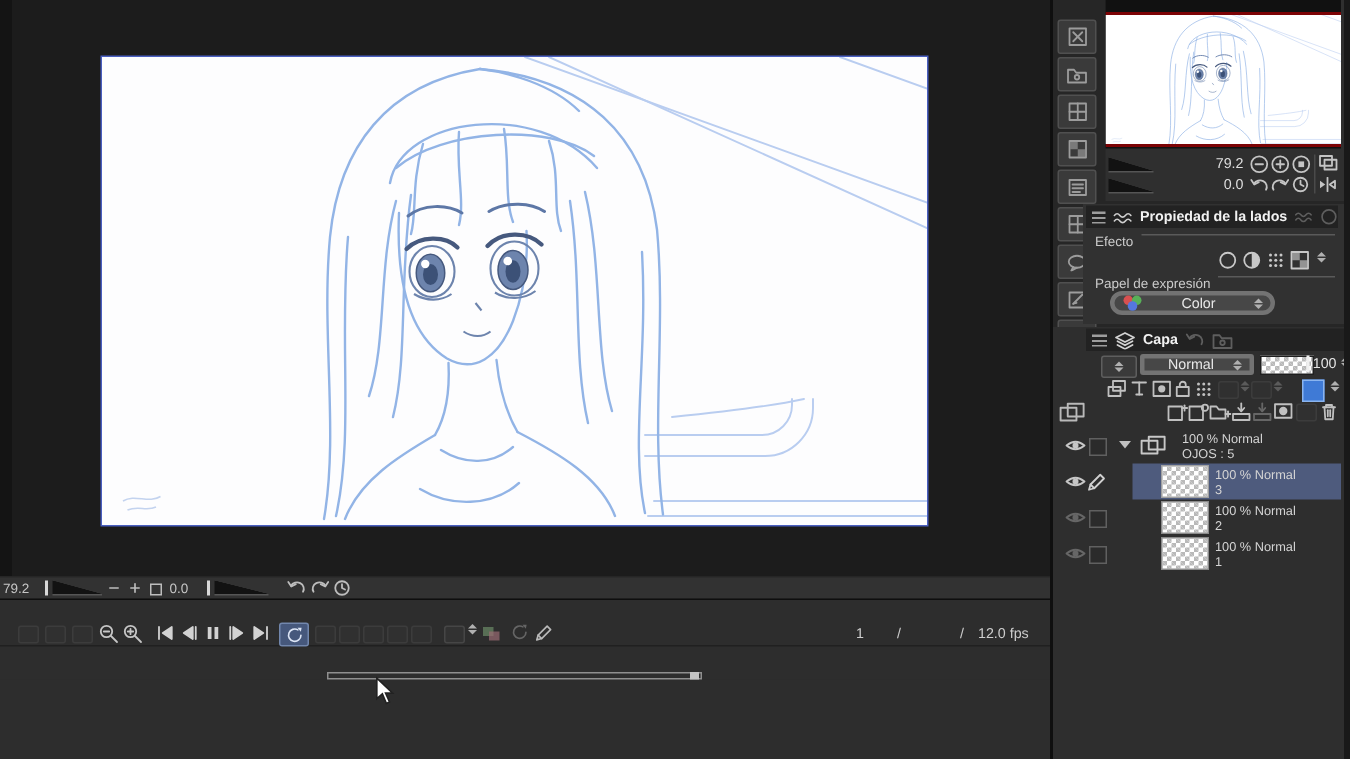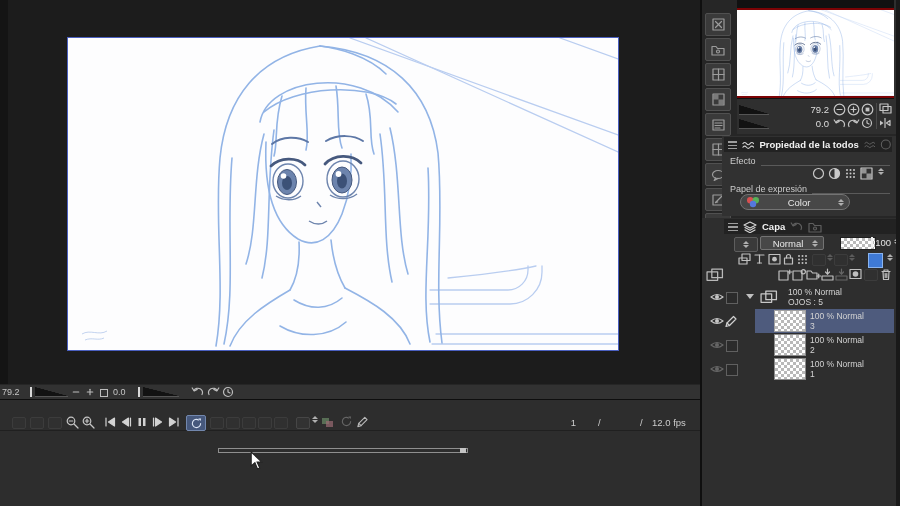--- a/index.html
+++ b/index.html
@@ -27,26 +27,26 @@
   .finfo{font-size:9.5px;color:#cdcdcd}
   .chk{background-image:linear-gradient(45deg,#b9b9b9 25%,rgba(0,0,0,0) 25%,rgba(0,0,0,0) 75%,#b9b9b9 75%),
        linear-gradient(45deg,#b9b9b9 25%,rgba(0,0,0,0) 25%,rgba(0,0,0,0) 75%,#b9b9b9 75%);
        background-size:6px 6px;background-position:0 0,3px 3px;background-color:#fff}
   
   #rightcol{left:700px;top:0;width:200px;height:506px;background:#262626;border-left:2px solid #0f0f0f;box-sizing:border-box}
   .strip-icon{position:absolute;left:3px;width:24px;height:21px;background:#3a3a3a;border:1px solid #505050;border-radius:2px;
     display:flex;align-items:center;justify-content:center;color:#9c9c9c}
   .panel-tab{position:absolute;left:22px;right:4px;height:15px;background:#222;display:flex;align-items:center;gap:5px;overflow:hidden}
   .ptitle{font-size:9.5px;font-weight:bold;color:#f2f2f2;white-space:nowrap}
-  .sect{display:flex;align-items:flex-end;gap:5px;font-size:9px;color:#cbcbcb}
+  .sect{display:flex;align-items:flex-start;gap:5px;font-size:9px;color:#cbcbcb}
   .sect .ln{flex:1;border-top:1px solid #5a5a5a;height:0}
   .stp{display:flex;flex-direction:column;align-items:center;justify-content:center;gap:1px;width:8px}
   .stp i{display:block;width:0;height:0;border:3px solid rgba(0,0,0,0);border-bottom-color:#b0b0b0;border-top-width:0}
   .stp i.dn{border-bottom-color:rgba(0,0,0,0);border-top-color:#b0b0b0;border-top-width:3px;border-bottom-width:0}
-  .ddl{background:#474747;border:1px solid #737373;border-radius:2px;display:flex;align-items:center;font-size:9.5px;color:#e8e8e8;box-sizing:border-box}
+  .ddl{background:#474747;border:3px solid #737373;border-radius:2px;display:flex;align-items:center;font-size:9.5px;color:#e8e8e8;box-sizing:border-box}
   .lrow{position:absolute;left:0;width:194px}
   .linfo{font-size:8.5px;line-height:10px;color:#d4d4d4;white-space:nowrap}
   .cbx{width:10px;height:10px;border:1px solid #606060;background:#2b2b2b}
   .arrow-dn{width:0;height:0;border-left:4px solid rgba(0,0,0,0);border-right:4px solid rgba(0,0,0,0);border-top:5px solid #c0c0c0}
   .opsl{height:11px;border:1px solid #1f1f1f;position:relative}
 </style>
 </head>
 <body>
 
 <svg width="0" height="0" style="position:absolute">
@@ -533,21 +533,21 @@
         </svg>
 
     </div>
 
     <div class="abs" style="left:20px;top:136px;width:174px;height:80px;background:#313131">
       <div class="panel-tab" style="left:2px;top:1px">
         <div class="hamb" style="margin-left:4px"></div>
         <svg class="ic" style="color:#cfcfcf" width="14" height="10">
             <use href="#s-wave"></use>
           </svg>
-        <span class="ptitle">Propiedad de la todos</span>
+        <span class="ptitle">Propiedad de la lados</span>
         <svg class="ic dim" width="13" height="11">
             <use href="#s-wave"></use>
           </svg>
         <svg class="ic dim" width="13" height="13">
             <use href="#s-circle"></use>
           </svg>
       </div>
       <div class="sect abs" style="left:8px;top:20px;width:160px">
         <span>Efecto</span>
         <div class="ln"></div>
@@ -598,21 +598,21 @@
             <use href="#s-folderimg"></use>
           </svg>
       </div>
 
       <div class="abs" style="left:32px;top:19px;width:22px;height:13px;border:1px solid #5e5e5e;border-radius:2px;background:#3a3a3a;display:flex;align-items:center;justify-content:center">
         <div class="stp">
             <i></i>
             <i class="dn"></i>
           </div>
       </div>
-      <div class="abs ddl" style="left:58px;top:18px;width:64px;height:14px;padding:0 4px">
+      <div class="abs ddl" style="left:58px;top:18px;width:76px;height:14px;padding:0 4px">
         <span style="flex:1;text-align:center">Normal</span>
         <div class="stp">
             <i></i>
             <i class="dn"></i>
           </div>
       </div>
       <div class="abs opsl chk" style="left:138px;top:19px;width:34px">
         <div class="abs" style="right:2px;top:-1px;width:2px;height:11px;background:#f0f0f0"></div>
       </div>
       <span class="abs" style="left:172px;top:19px;width:17px;text-align:right;font-size:9.5px;color:#e4e4e4">100</span>

